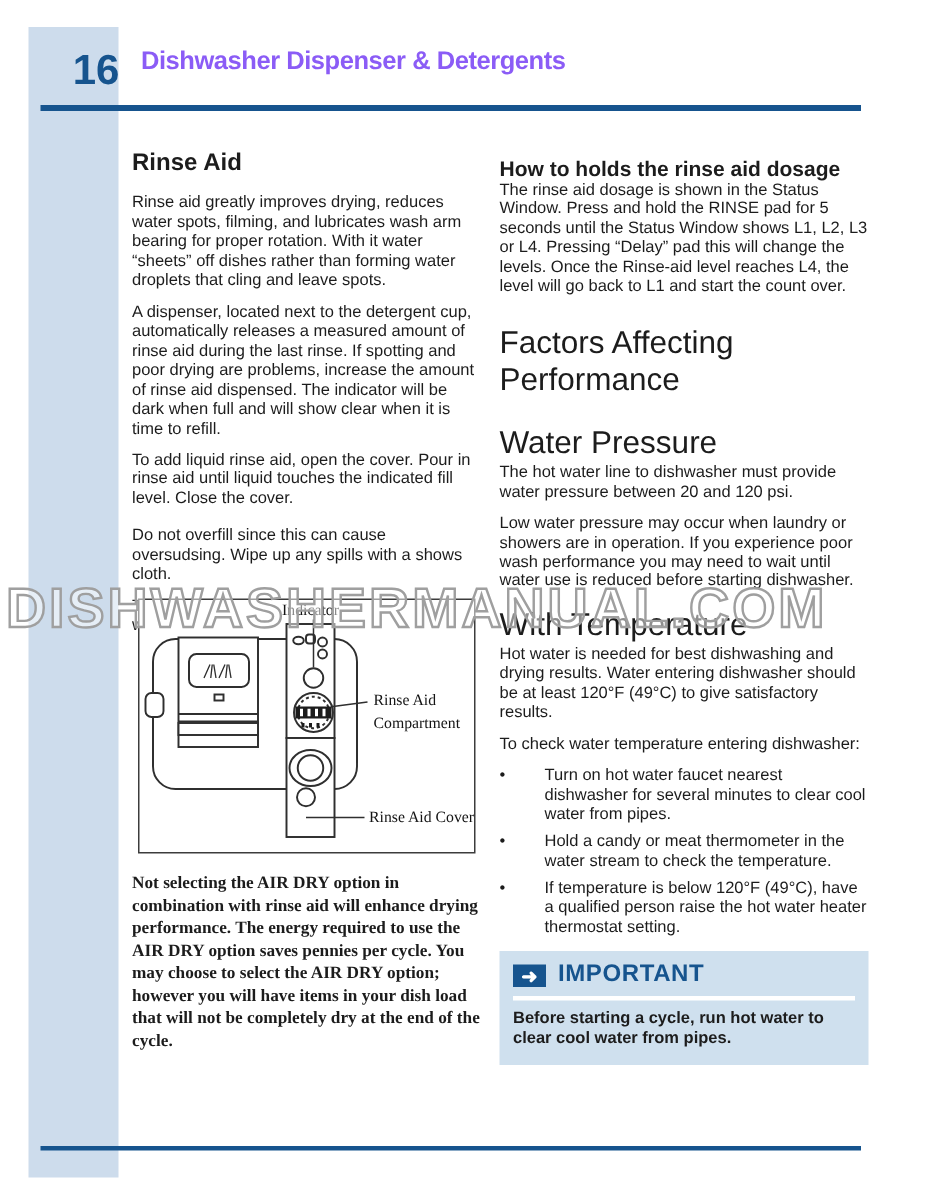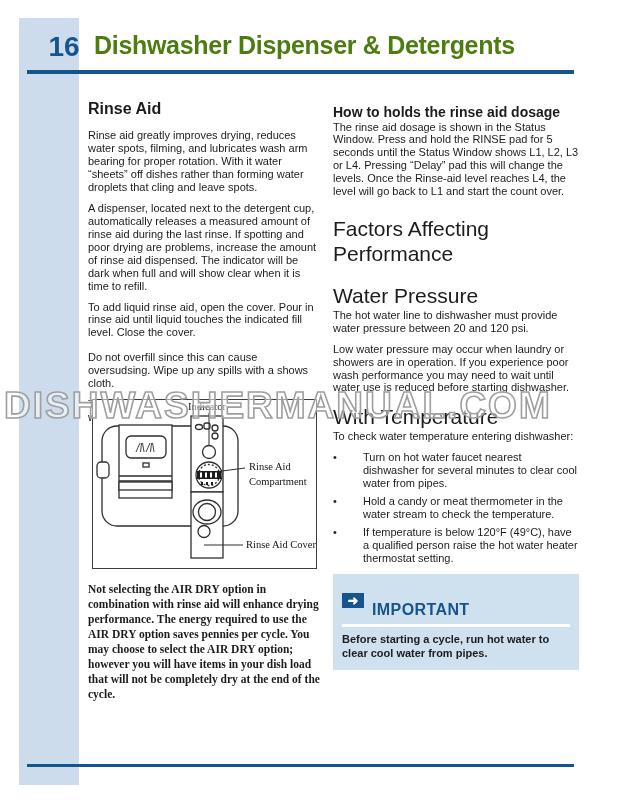--- a/index.html
+++ b/index.html
@@ -1,21 +1,21 @@
 <!DOCTYPE html>
 <html><head>
 <meta charset="utf-8">
 <style>
   html,body{margin:0;padding:0;background:#fff;}
   .page{position:relative;width:620px;height:802px;background:#ffffff;overflow:hidden;
         font-family:"Liberation Sans",sans-serif;color:#1c1c1c;}
   .stripe{position:absolute;left:19px;top:18px;width:60px;height:767px;background:#cddcec;}
   .page-num{position:absolute;left:19px;top:31px;width:60px;text-align:center;
             font-size:28px;font-weight:bold;color:#16548e;margin-left:15px;}
-  .doc-title{position:absolute;left:94px;top:31px;font-size:25px;font-weight:bold;color:#4d7c0f;
+  .doc-title{position:absolute;left:94px;top:31px;font-size:17px;font-weight:bold;color:#8b5cf6;
              letter-spacing:-0.3px;white-space:nowrap;}
   .rule-top{position:absolute;left:27px;top:70px;width:547px;height:4px;background:#16548e;}
   .rule-bottom{position:absolute;left:27px;top:764px;width:547px;height:3px;background:#16548e;}
 
   .col{position:absolute;font-size:11px;line-height:1.18;}
   .col p{margin:0 0 8px 0;}
   .col-left{left:88px;top:100px;width:233px;}
   .col-right{left:333px;top:104px;width:246px;}
 
   .h-left{font-size:16px;font-weight:bold;margin:0 0 10px 0;}
@@ -34,21 +34,21 @@
   ul.bullets{list-style:none;margin:6px 0 0;padding:0;}
   ul.bullets li{display:flex;margin:0 0 5px 0;}
   ul.bullets .dot{width:18px;flex:0 0 18px;}
   ul.bullets .btxt{flex:1;padding-left:12px;}
 
   .important{margin-top:9px;background:#cfe0ee;padding:7px 9px 10px 9px;}
   .imp-head{display:flex;align-items:center;gap:8px;border-bottom:3px solid #ffffff;
             padding-bottom:4px;margin-bottom:6px;}
   .imp-icon{width:22px;height:15px;background:#16548e;color:#fff;display:flex;
             align-items:center;justify-content:center;font-size:13px;font-weight:bold;line-height:1;}
-  .imp-label{font-size:16px;font-weight:bold;color:#16548e;letter-spacing:0.4px;margin-top:20px;}
+  .imp-label{font-size:16px;font-weight:bold;color:#16548e;letter-spacing:0.4px;}
   .imp-text{font-weight:bold;font-size:11px;line-height:1.25;}
 
   .diagram-box{position:absolute;left:92px;top:399px;width:223px;height:168px;
                border:1.5px solid #3c3c3c;background:#fff;z-index:1;}
   .diagram-box svg{display:block;}
   .svg-label{font-family:"Liberation Serif",serif;font-size:10.5px;fill:#141414;}
 
   .air-dry-note{position:absolute;left:88px;top:582px;width:238px;font-size:11.5px;
                 font-weight:bold;line-height:1.3;font-family:Liberation Serif, serif;}
 
@@ -135,20 +135,21 @@
     <div class="h-small">How to holds the rinse aid dosage</div>
     <p class="rc-p1">The rinse aid dosage is shown in the Status Window.  Press and hold the RINSE pad for 5 seconds until the Status Window shows L1, L2, L3 or L4.  Pressing “Delay” pad this will change the levels.  Once the Rinse-aid level reaches L4, the level will go back to L1 and start the count over.</p>
 
     <div class="h-sub rc-h2">Factors Affecting Performance</div>
 
     <div class="h-sub rc-h3">Water Pressure</div>
     <p class="rc-p2">The hot water line to dishwasher must provide water pressure between 20 and 120 psi.</p>
     <p class="rc-p3">Low water pressure may occur when laundry or showers are in operation.  If you experience poor wash performance you may need to wait until water use is reduced before starting dishwasher.</p>
 
     <div class="h-sub rc-h4">With Temperature</div>
+    <p class="rc-p4">Hot water is needed for best dishwashing and drying results.  Water entering dishwasher should be at least 120°F (49°C) to give satisfactory results.</p>
     <p class="rc-p5">To check water temperature entering dishwasher:</p>
 
     <ul class="bullets">
       <li>
         <span class="dot">•</span>
         <span class="btxt">Turn on hot water faucet nearest dishwasher for several minutes to clear cool water from pipes.</span>
       </li>
       <li>
         <span class="dot">•</span>
         <span class="btxt">Hold a candy or meat thermometer in the water stream to check the temperature.</span>

